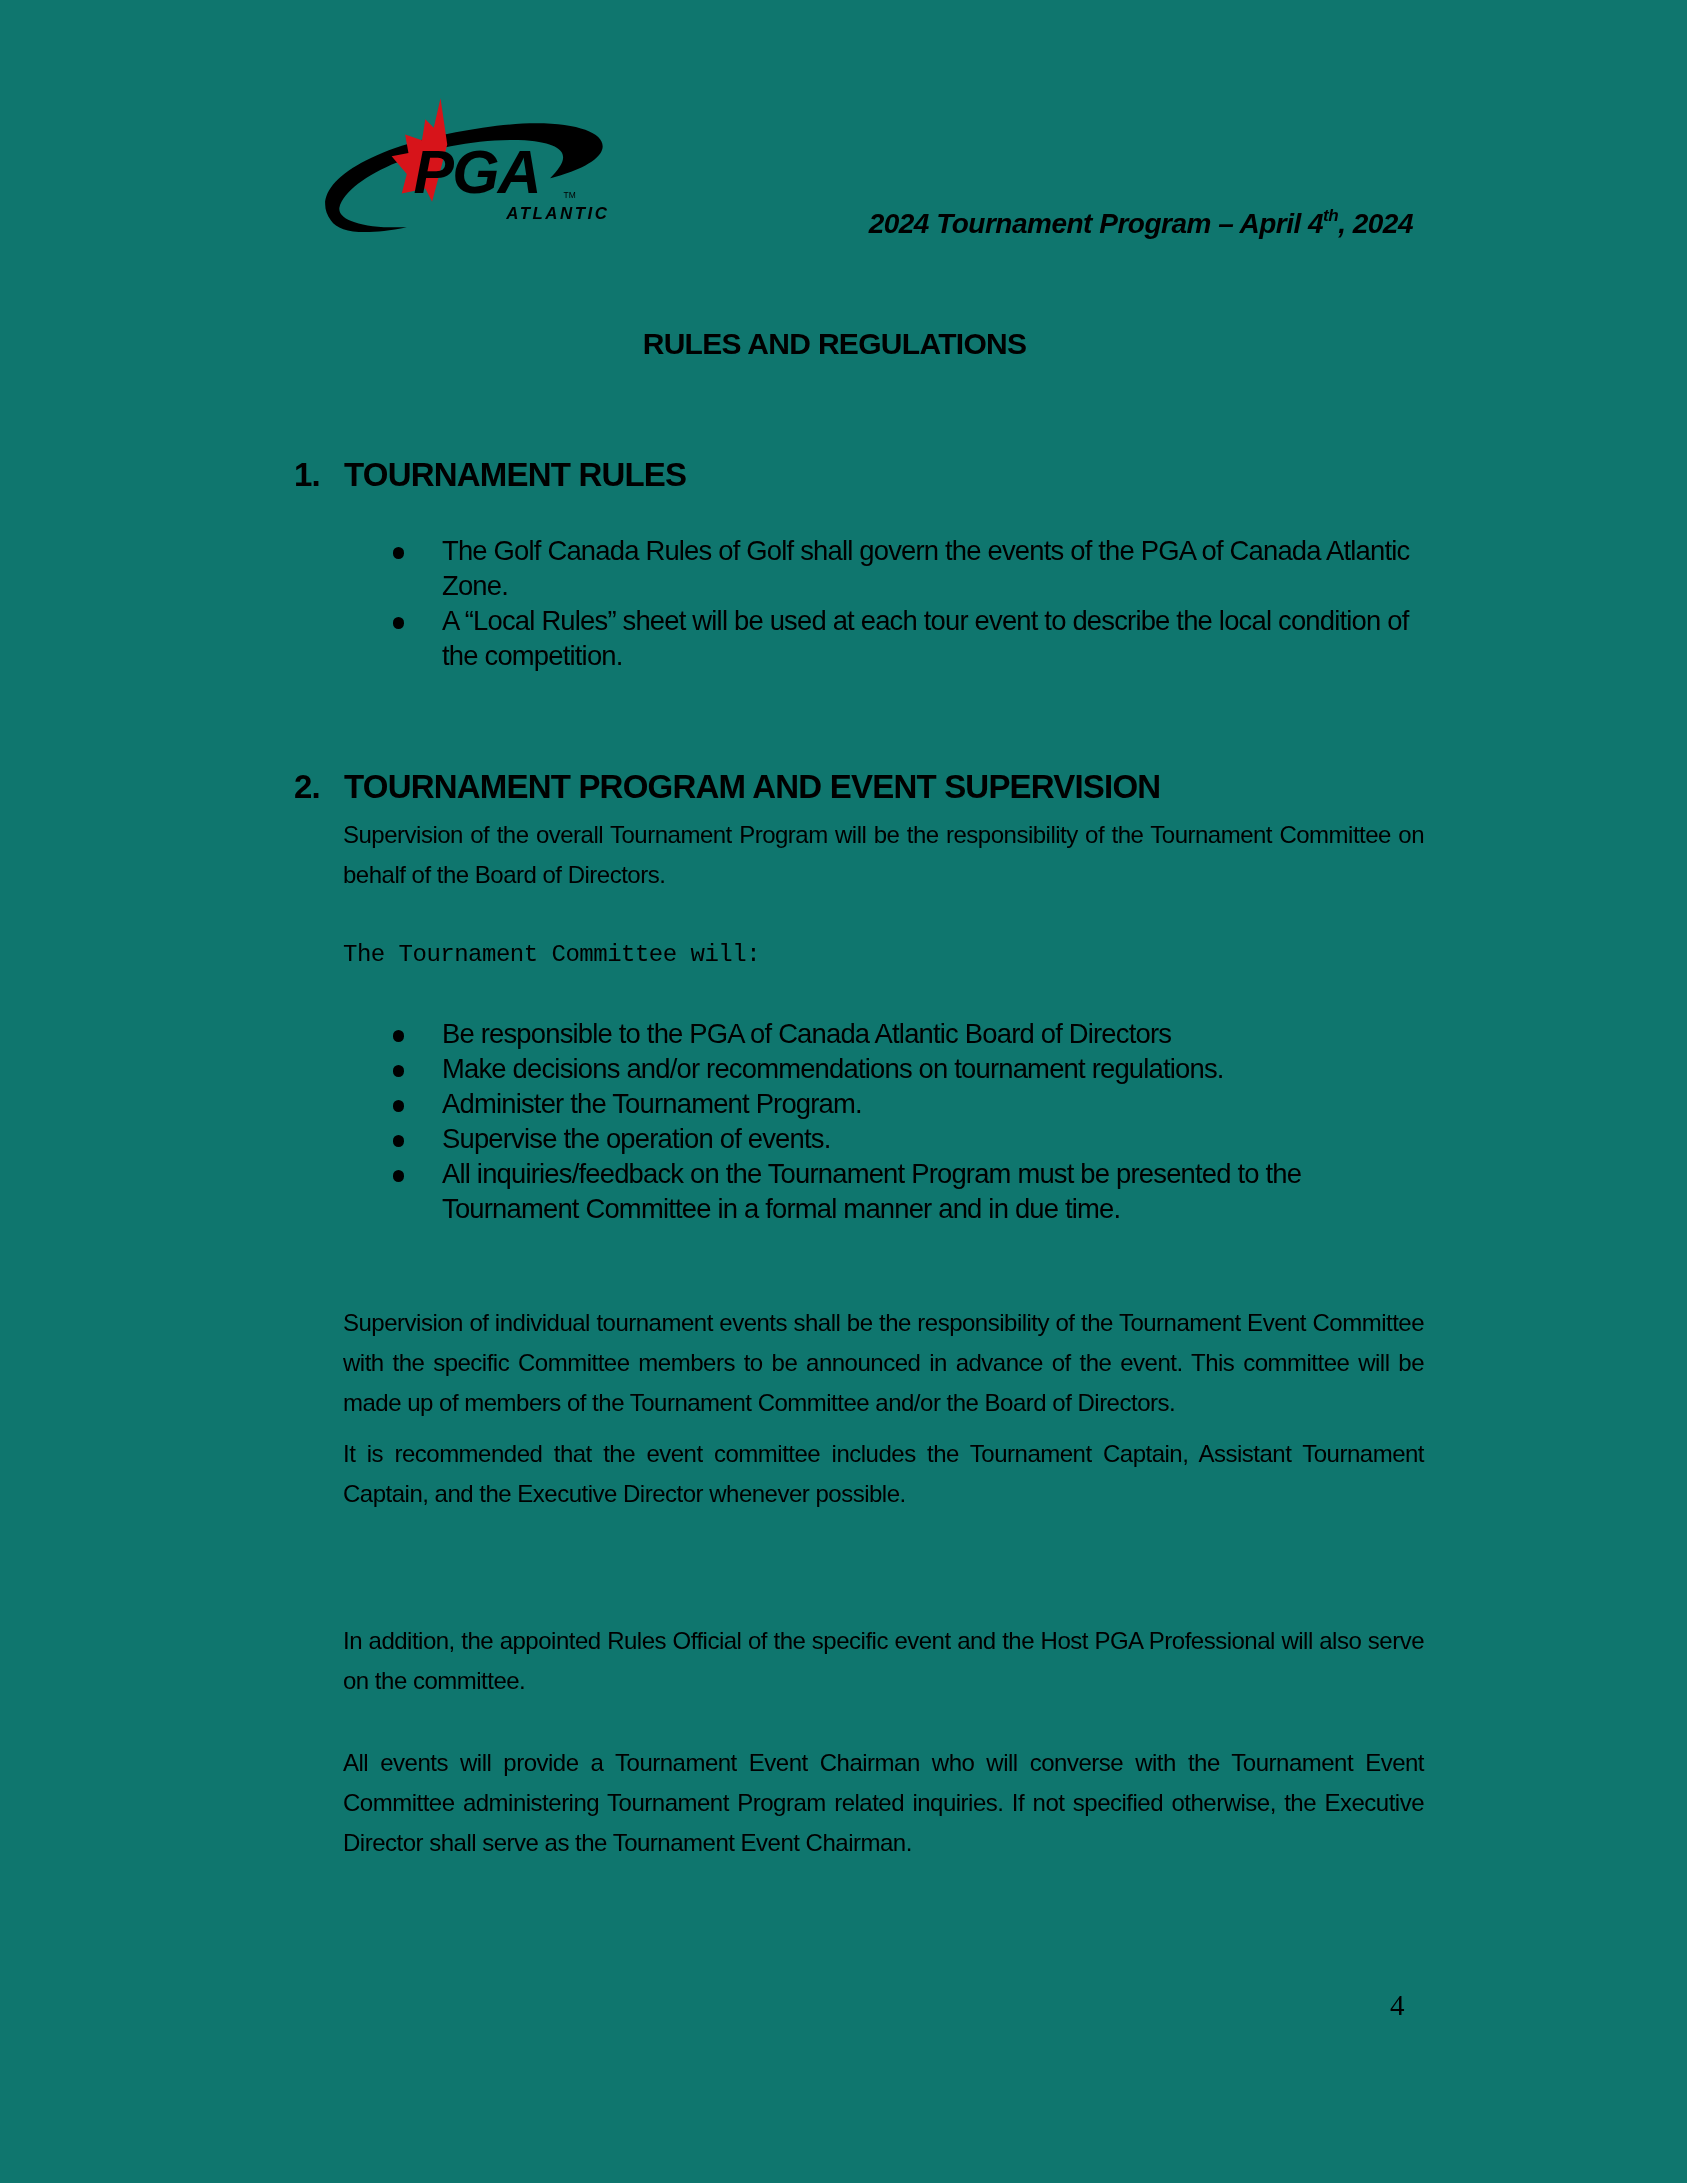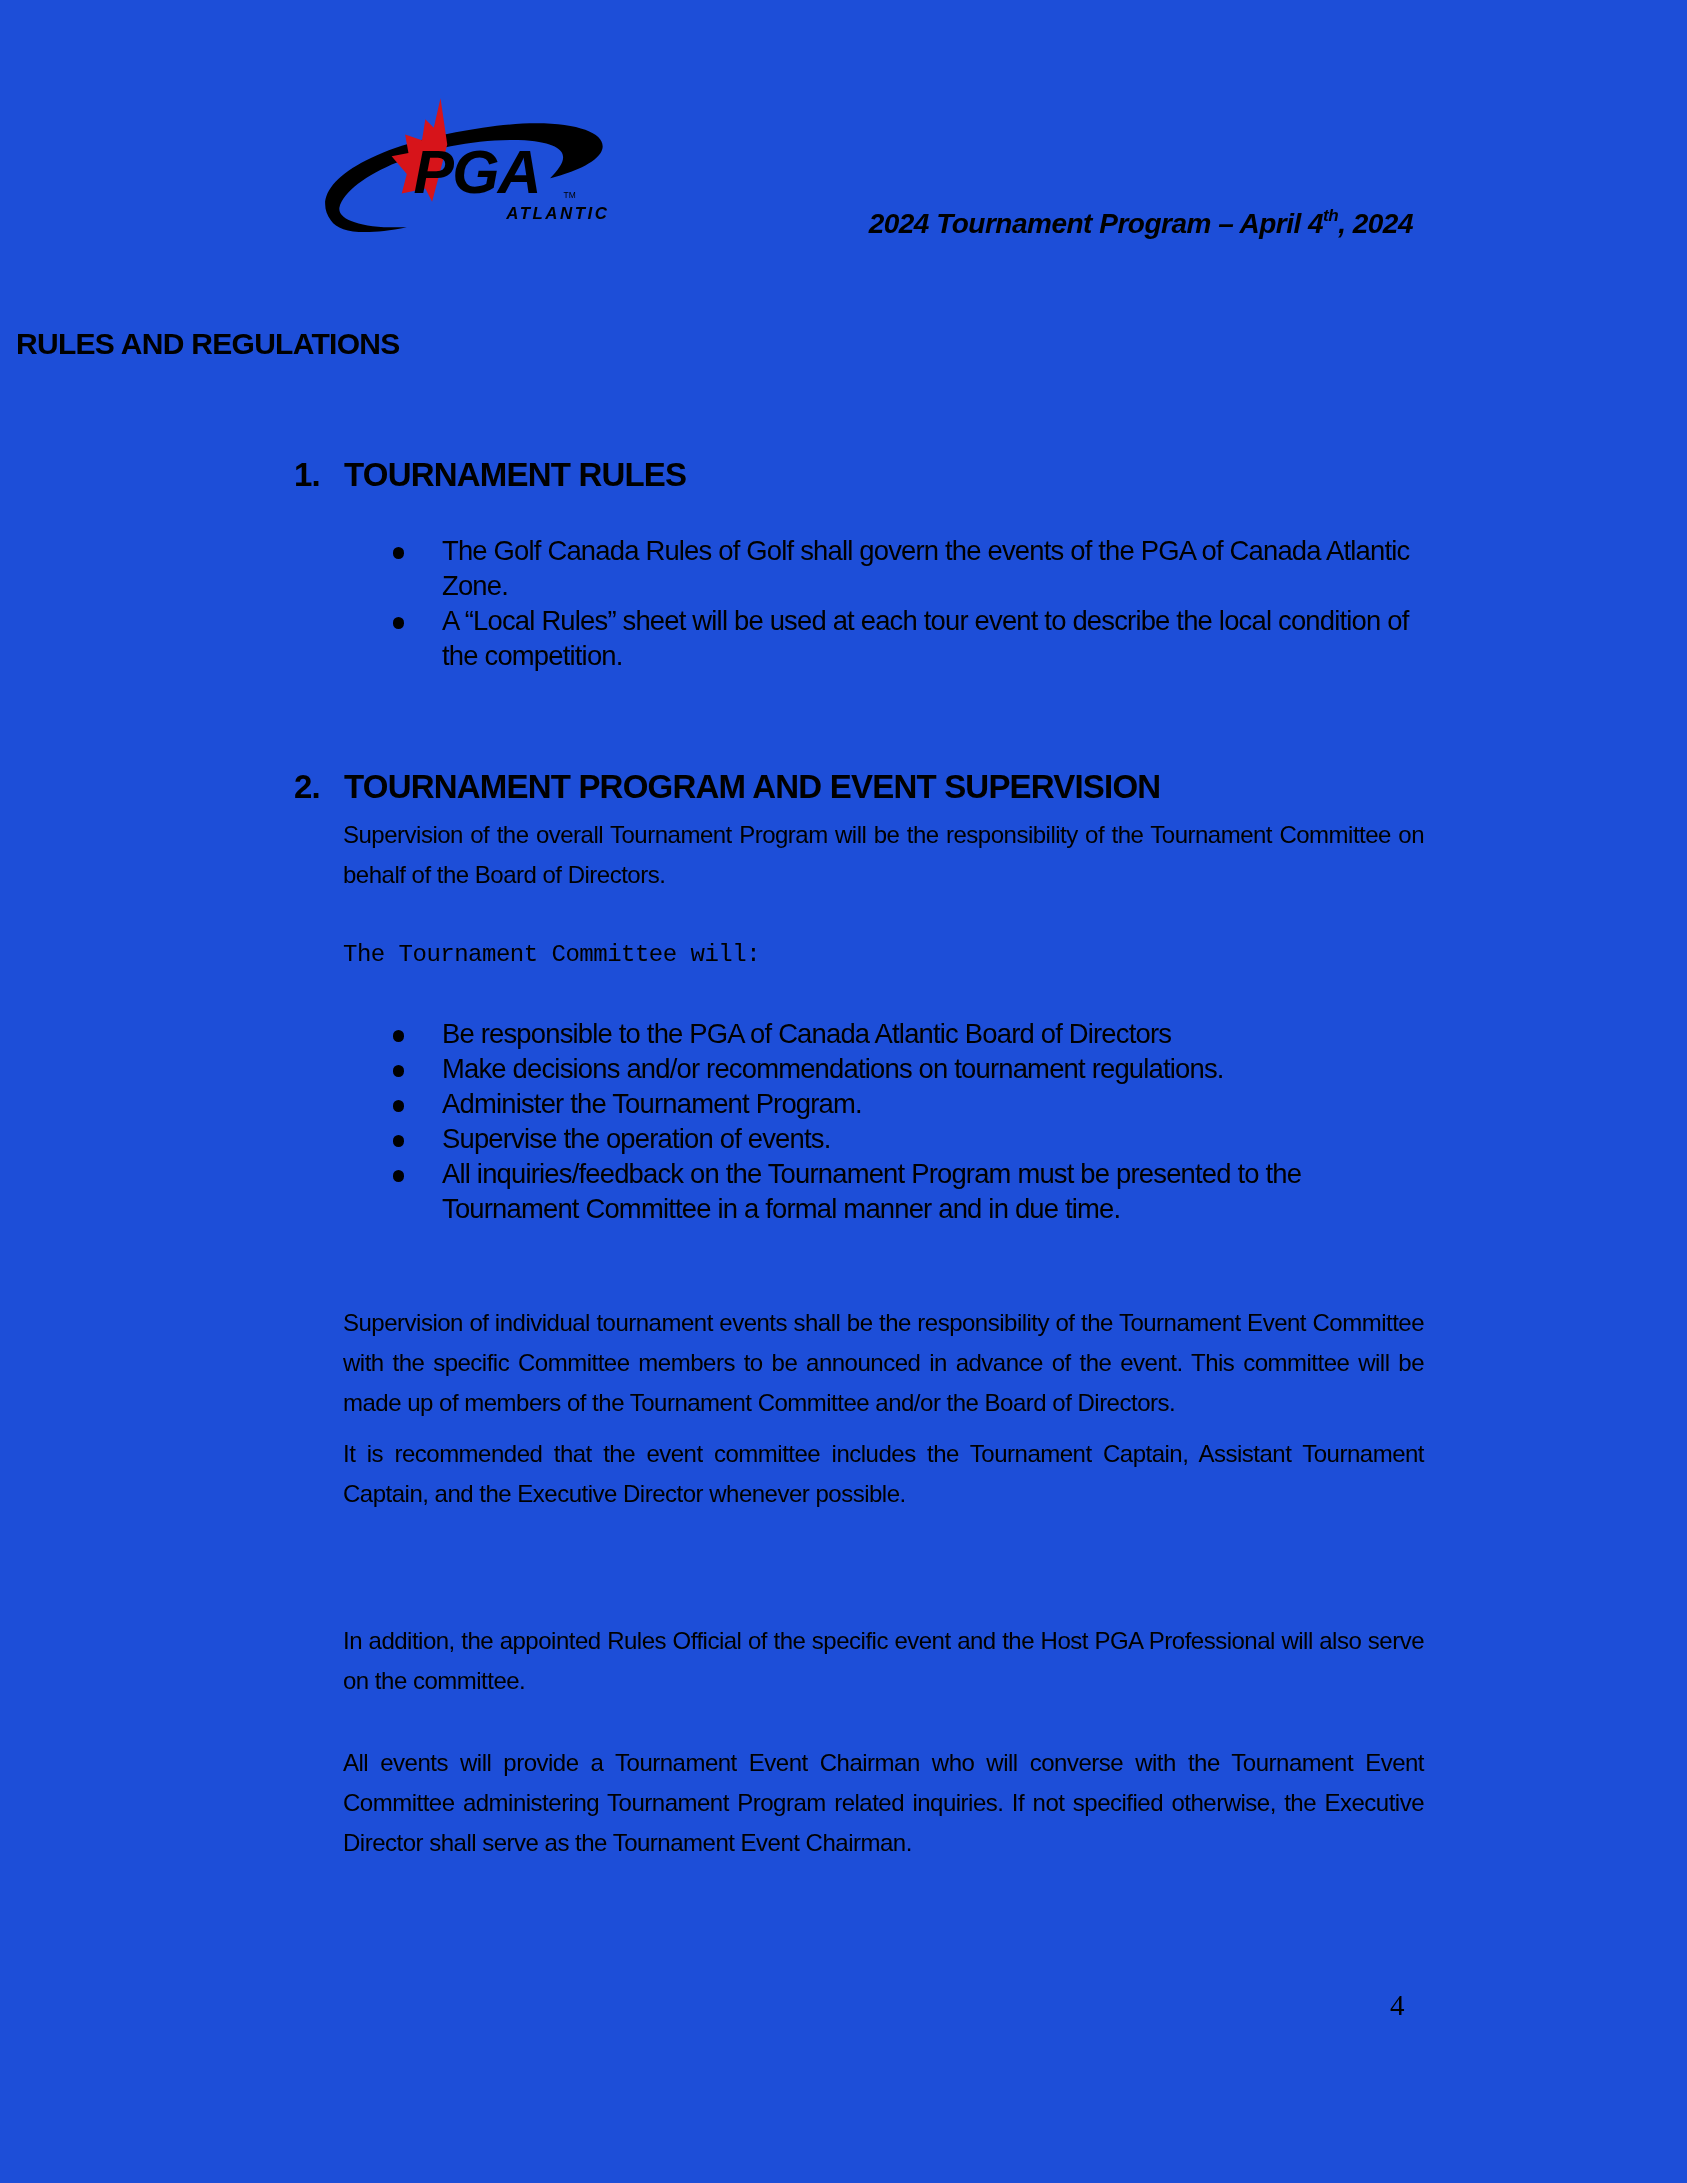--- a/index.html
+++ b/index.html
@@ -1,27 +1,27 @@
 <!DOCTYPE html>
 <html style="font-size:13.5px"><head>
   <meta charset="utf-8">
   <style>
     html, body { margin: 0; padding: 0; background: #ffffff; }
     body { width: 1687px; height: 2183px; position: relative; overflow: hidden;
            font-family: "Liberation Sans", "DejaVu Sans", sans-serif; color: #000; }
-    .page { position: absolute; left: 0; top: 0; width: 1687px; height: 2183px; background: #1d4ed8; }
+    .page { position: absolute; left: 0; top: 0; width: 1687px; height: 2183px; background: #0f766e; }
 
     .logo { position: absolute; left: 314px; top: 94px; width: 312px; height: 150px; }
 
     .header-line { position: absolute; right: 274px; top: 208px; font-size: 28px; font-weight: bold;
                    letter-spacing: -0.5px; white-space: nowrap; font-style: italic; }
     .header-line sup { font-size: 17px; vertical-align: 11.8px; line-height: 0; }
 
-    .doc-title { position: absolute; left: 0; width: 1669px; text-align: left; top: 327px;
-                 font-size: 30px; font-weight: bold; letter-spacing: -0.7px; padding-left: 16px; }
+    .doc-title { position: absolute; left: 0; width: 1669px; text-align: center; top: 327px;
+                 font-size: 30px; font-weight: bold; letter-spacing: -0.7px; }
 
     .section-head { position: absolute; left: 294px; font-size: 33px; font-weight: bold;
                     letter-spacing: -0.8px; white-space: nowrap; }
     .section-head .num { display: inline-block; width: 50px; }
 
     .bullets { position: absolute; left: 386px; width: 1039px; margin: 0; padding: 0; list-style: none;
                font-size: 27.4px; line-height: 35px; letter-spacing: -0.8px; }
     .bullets li { position: relative; padding-left: 56px; }
     .bullets li .dot { position: absolute; left: 6.7px; top: 14.3px; width: 11.8px; height: 11.8px;
                        border-radius: 50%; background: #000; }

